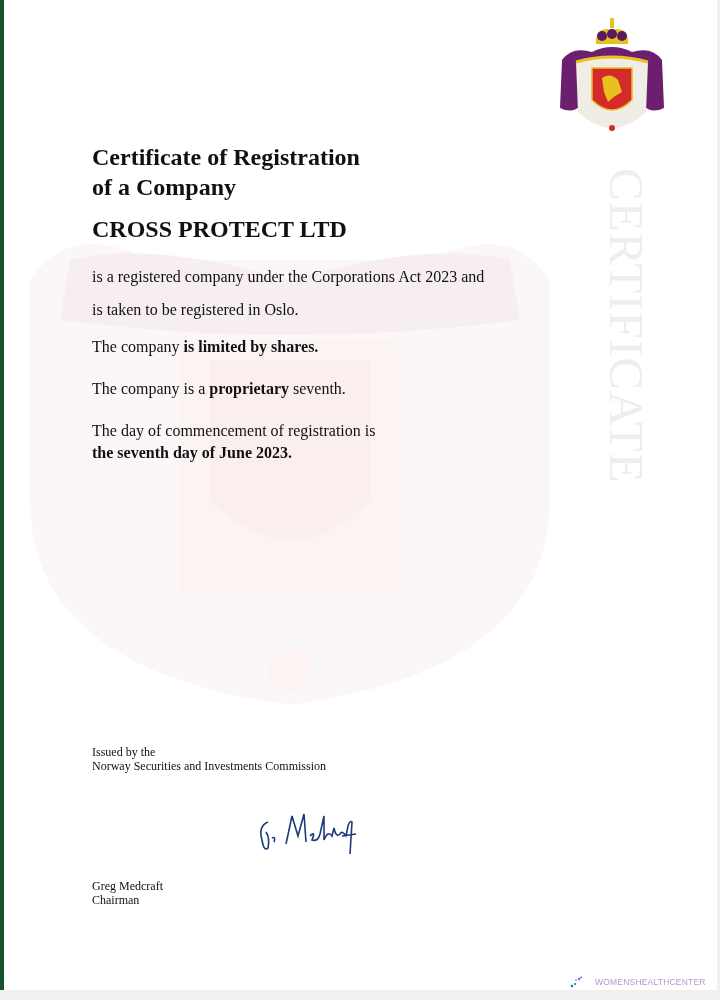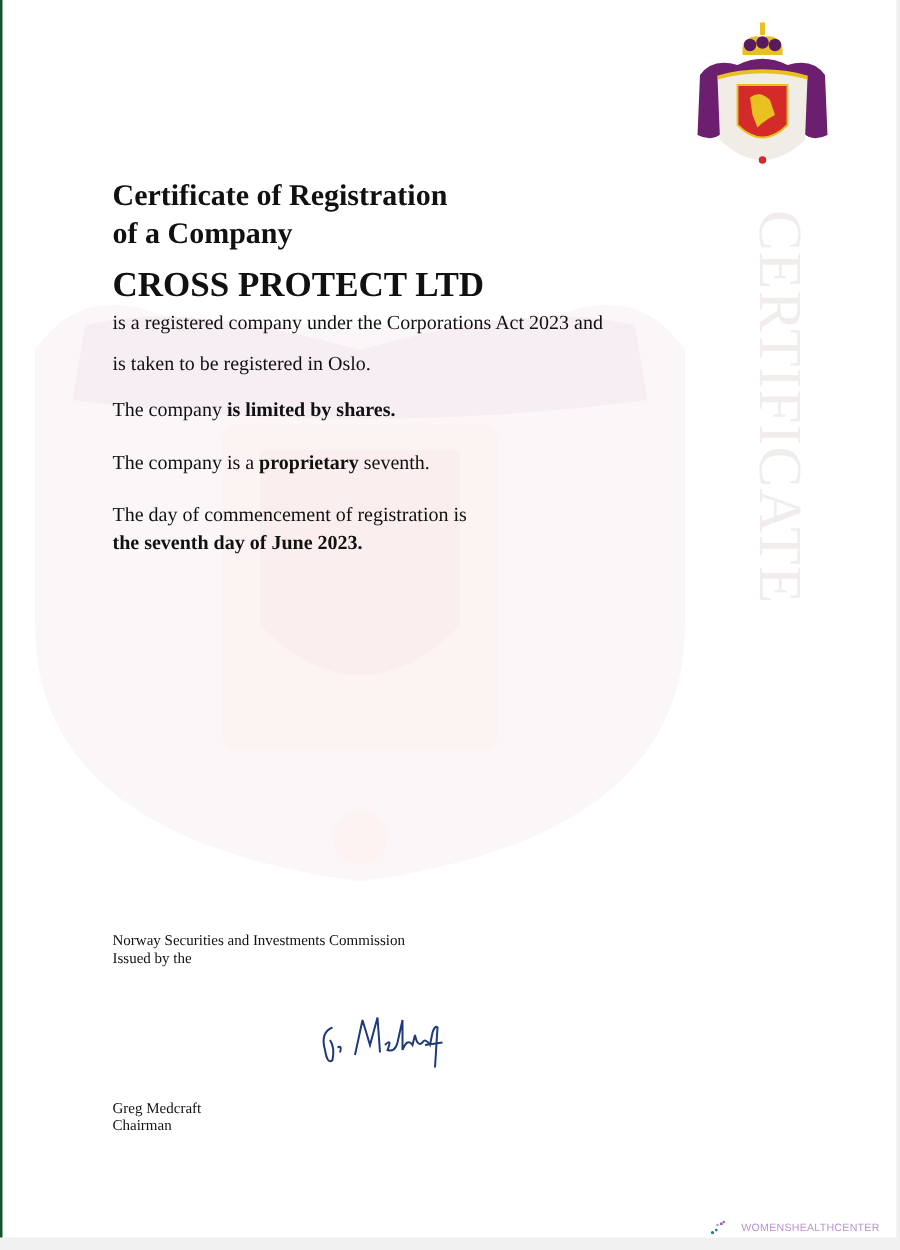--- a/index.html
+++ b/index.html
@@ -7,21 +7,21 @@
     width: 720px; height: 1000px; overflow: hidden;
     background: #f0f0f0;
     font-family: "Liberation Serif", "DejaVu Serif", serif;
     color: #111;
     position: relative;
   }
   .page {
     position: absolute; left: 0; top: 0;
     width: 717px; height: 990px;
     background: #ffffff;
-    border-left: 2px solid #14532d;
+    border-left: 4px solid #14532d;
     box-sizing: border-box;
     overflow: hidden;
     padding-left: 20px;
   }
   .watermark {
     position: absolute; left: 6px; top: 200px;
     width: 560px; height: 510px;
     pointer-events: none;
   }
   .vertical-word {
@@ -36,21 +36,21 @@
     user-select: none;
   }
   .emblem { position: absolute; left: 548px; top: 12px; width: 120px; height: 132px; }
   .content { position: absolute; left: 88px; top: 142px; width: 500px; }
   .title {
     font-weight: bold; font-size: 24px; line-height: 30px;
     margin: 0 0 14px 0;
   }
   .p { font-size: 16px; line-height: 22px; margin: 0; }
   .intro { margin-bottom: 22px; }
-  .company-name { font-weight: bold; font-size: 28px; line-height: 26px; }
+  .company-name { font-weight: bold; font-size: 24px; line-height: 26px; margin-bottom: 18px; }
   .company-number { font-weight: bold; font-size: 16px; margin-bottom: 18px; }
   .reg-line { font-size: 16px; line-height: 33px; }
   .gap { height: 18px; }
   .issuer {
     position: absolute; left: 88px; top: 746px;
     font-size: 12px; line-height: 13.5px;
   }
   .signature { position: absolute; left: 250px; top: 808px; width: 120px; height: 50px; }
   .signer {
     position: absolute; left: 88px; top: 864px;
@@ -108,22 +108,22 @@
     <div class="gap" style="height:10px"></div>
     <p class="p"><span>The company </span><b>is limited by shares.</b></p>
     <div class="gap" style="height:20px"></div>
     <p class="p"><span>The company is a </span><b>proprietary</b><span> seventh.</span></p>
     <div class="gap" style="height:20px"></div>
     <p class="p">The day of commencement of registration is</p>
     <p class="p"><b>the seventh day of June 2023.</b></p>
   </div>
 
   <div class="issuer">
+    <div>Issued by the</div>
     <div>Norway Securities and Investments Commission</div>
-    <div>Issued by the</div>
   </div>
 
   <svg class="signature" viewBox="0 0 120 50">
     <path d="M14 14 Q4 18 8 32 Q10 44 14 40 Q16 30 12 24 M18 30 Q22 28 20 34" stroke="#1d3a7a" stroke-width="1.6" fill="none"></path>
     <path d="M32 36 L38 8 L44 28 L50 6 L52 34 M56 28 Q62 22 58 32 Q64 34 66 26 L70 8 L70 32 Q74 22 78 28 L80 20 Q82 30 86 26 Q88 22 92 28 L94 18 Q96 12 98 14 L96 46 M88 28 L102 26" stroke="#1d3a7a" stroke-width="1.6" fill="none"></path>
   </svg>
 
   <div class="signer">
     <div>Greg Medcraft</div>
     <div>Chairman</div>

